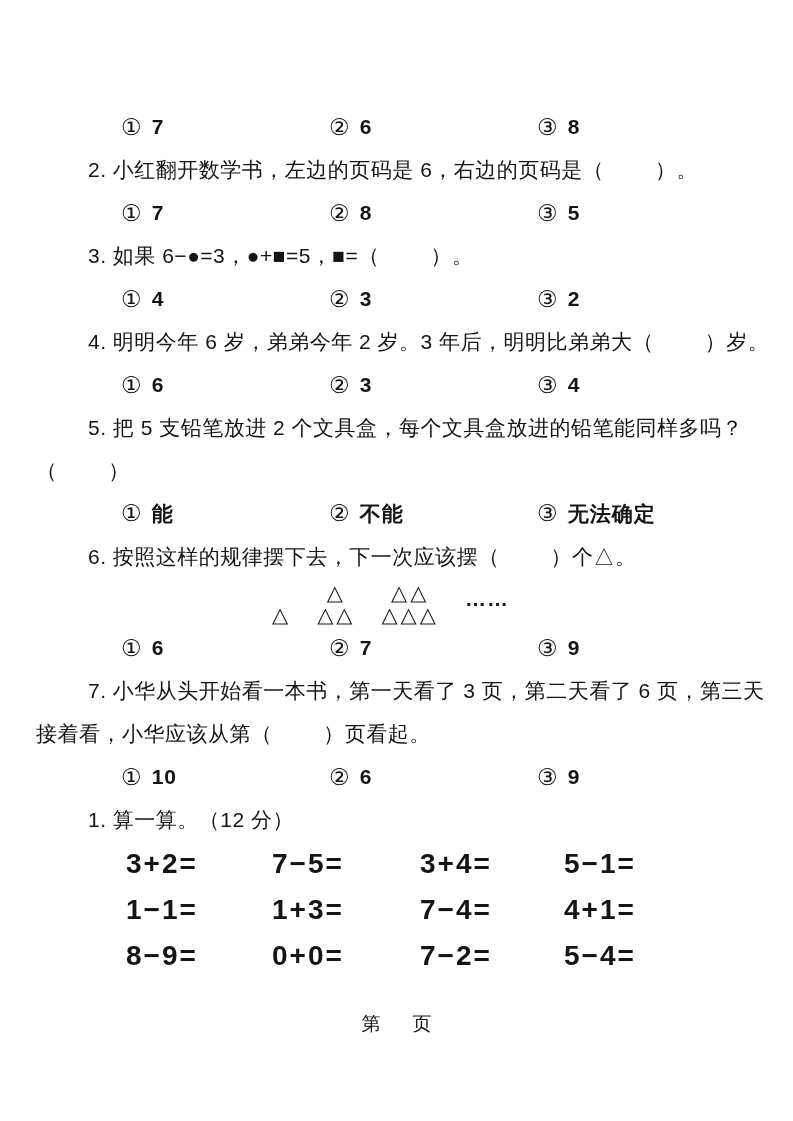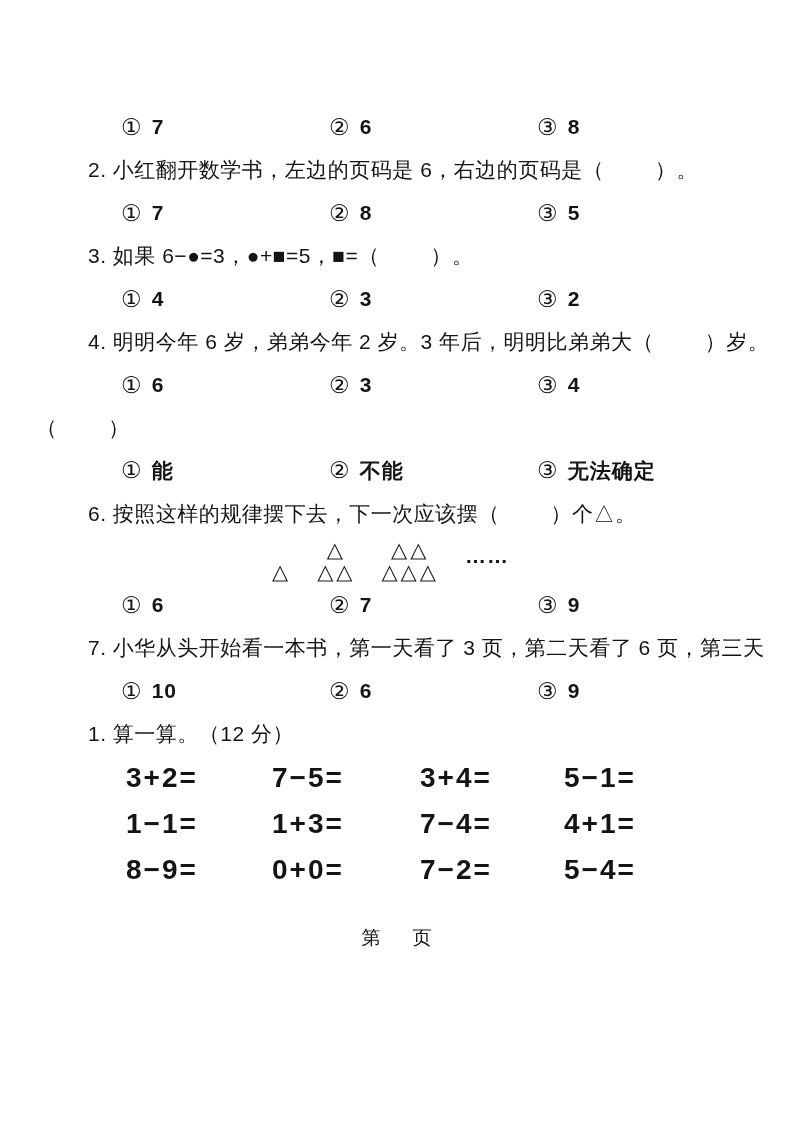--- a/index.html
+++ b/index.html
@@ -148,20 +148,23 @@
   <div class="row">
     <span class="q-text">4. 明明今年 6 岁，弟弟今年 2 岁。3 年后，明明比弟弟大（        ）岁。</span>
   </div>
   <div class="row">
     <span class="opt c1"><span class="mk">①</span><span class="lbl">6</span></span>
     <span class="opt c2"><span class="mk">②</span><span class="lbl">3</span></span>
     <span class="opt c3"><span class="mk">③</span><span class="lbl">4</span></span>
   </div>
 
   <div class="row">
+    <span class="q-text">5. 把 5 支铅笔放进 2 个文具盒，每个文具盒放进的铅笔能同样多吗？</span>
+  </div>
+  <div class="row">
     <span class="q-text cont">（        ）</span>
   </div>
   <div class="row">
     <span class="opt c1"><span class="mk">①</span><span class="lbl">能</span></span>
     <span class="opt c2"><span class="mk">②</span><span class="lbl">不能</span></span>
     <span class="opt c3"><span class="mk">③</span><span class="lbl">无法确定</span></span>
   </div>
 
   <div class="row">
     <span class="q-text">6. 按照这样的规律摆下去，下一次应该摆（        ）个△。</span>
@@ -184,20 +187,23 @@
   <div class="row">
     <span class="opt c1"><span class="mk">①</span><span class="lbl">6</span></span>
     <span class="opt c2"><span class="mk">②</span><span class="lbl">7</span></span>
     <span class="opt c3"><span class="mk">③</span><span class="lbl">9</span></span>
   </div>
 
   <div class="row">
     <span class="q-text">7. 小华从头开始看一本书，第一天看了 3 页，第二天看了 6 页，第三天</span>
   </div>
   <div class="row">
+    <span class="q-text cont">接着看，小华应该从第（        ）页看起。</span>
+  </div>
+  <div class="row">
     <span class="opt c1"><span class="mk">①</span><span class="lbl">10</span></span>
     <span class="opt c2"><span class="mk">②</span><span class="lbl">6</span></span>
     <span class="opt c3"><span class="mk">③</span><span class="lbl">9</span></span>
   </div>
 
 
   <div class="row subtitle-row">
     <span class="q-text">1. 算一算。（12 分）</span>
   </div>
 

